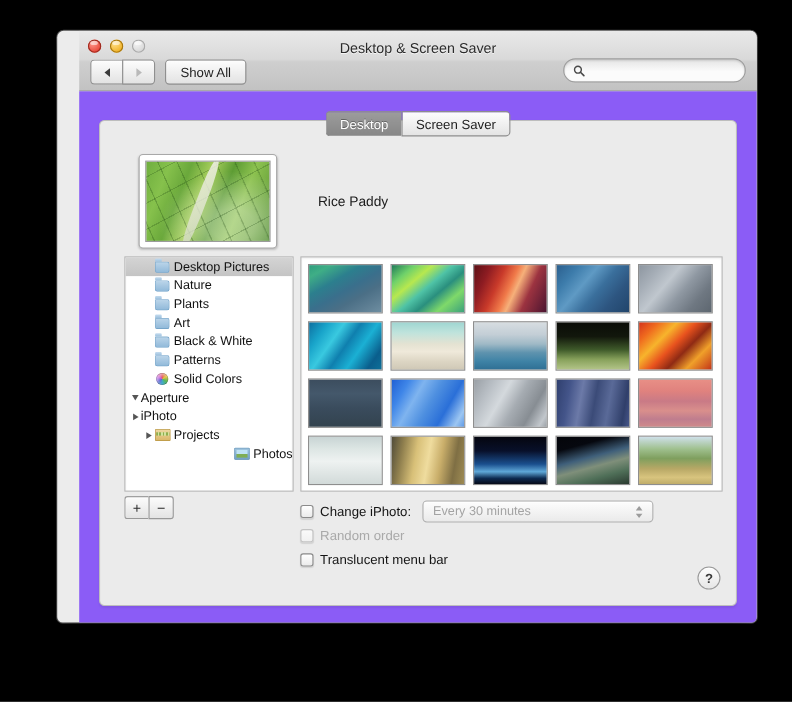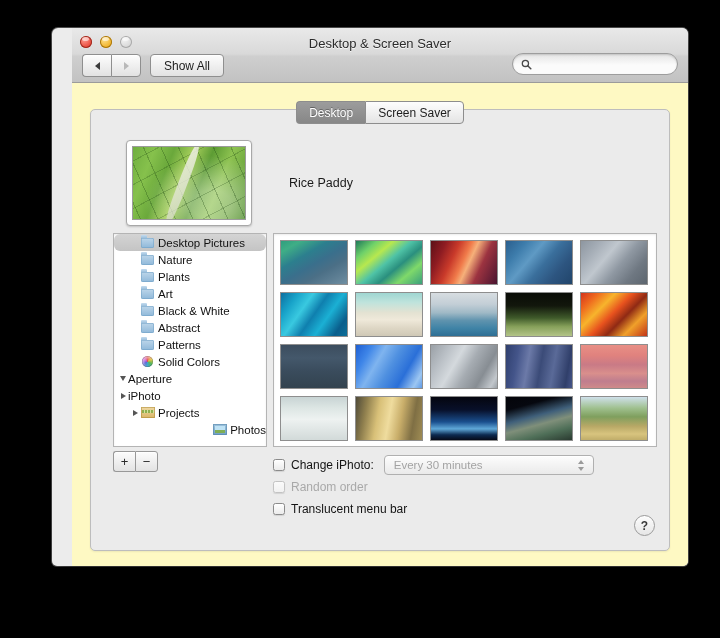--- a/index.html
+++ b/index.html
@@ -72,21 +72,21 @@
     display:flex;align-items:center;padding:0 8px;
     box-shadow:inset 0 1px 2px rgba(0,0,0,.15);
   }
   #searchwrap svg{flex:0 0 auto;margin-right:4px;}
   #searchinput{
     border:0;background:transparent;outline:none;width:100%;
     font-family:inherit;font-size:11px;color:#333;
   }
 
   
-  #content{position:relative;height:484px;background:#fef9c3;}
+  #content{position:relative;height:484px;background:#8b5cf6;}
 
   
   #panel{
     position:absolute;left:18px;top:26px;right:18px;bottom:16px;
     background:#ebebeb;border:1px solid #bdbdbd;border-radius:5px;
     box-shadow:0 1px 2px rgba(0,0,0,.07);
   }
 
   
   #tabs{
@@ -252,21 +252,21 @@
 
     <div id="panel">
 
       <div id="preview">
         <div class="thumb"></div>
       </div>
 
       <div id="previewname">Rice Paddy</div>
 
       <div id="sidebar">
-          <div class="srow sel" style="padding-left: 16px; border-radius: 6px;">
+          <div class="srow sel" style="padding-left: 16px;">
             <span class="tri"></span>
             <span class="ico">
               <span class="folder"></span>
             </span>
             <span>Desktop Pictures</span>
           </div>
           <div class="srow" style="padding-left: 16px;">
             <span class="tri"></span>
             <span class="ico">
               <span class="folder"></span>
@@ -286,27 +286,20 @@
               <span class="folder"></span>
             </span>
             <span>Art</span>
           </div>
           <div class="srow" style="padding-left: 16px;">
             <span class="tri"></span>
             <span class="ico">
               <span class="folder"></span>
             </span>
             <span>Black &amp; White</span>
-          </div>
-          <div class="srow" style="padding-left: 16px;">
-            <span class="tri"></span>
-            <span class="ico">
-              <span class="folder"></span>
-            </span>
-            <span>Abstract</span>
           </div>
           <div class="srow" style="padding-left: 16px;">
             <span class="tri"></span>
             <span class="ico">
               <span class="folder"></span>
             </span>
             <span>Patterns</span>
           </div>
           <div class="srow" style="padding-left: 16px;">
             <span class="tri"></span>

